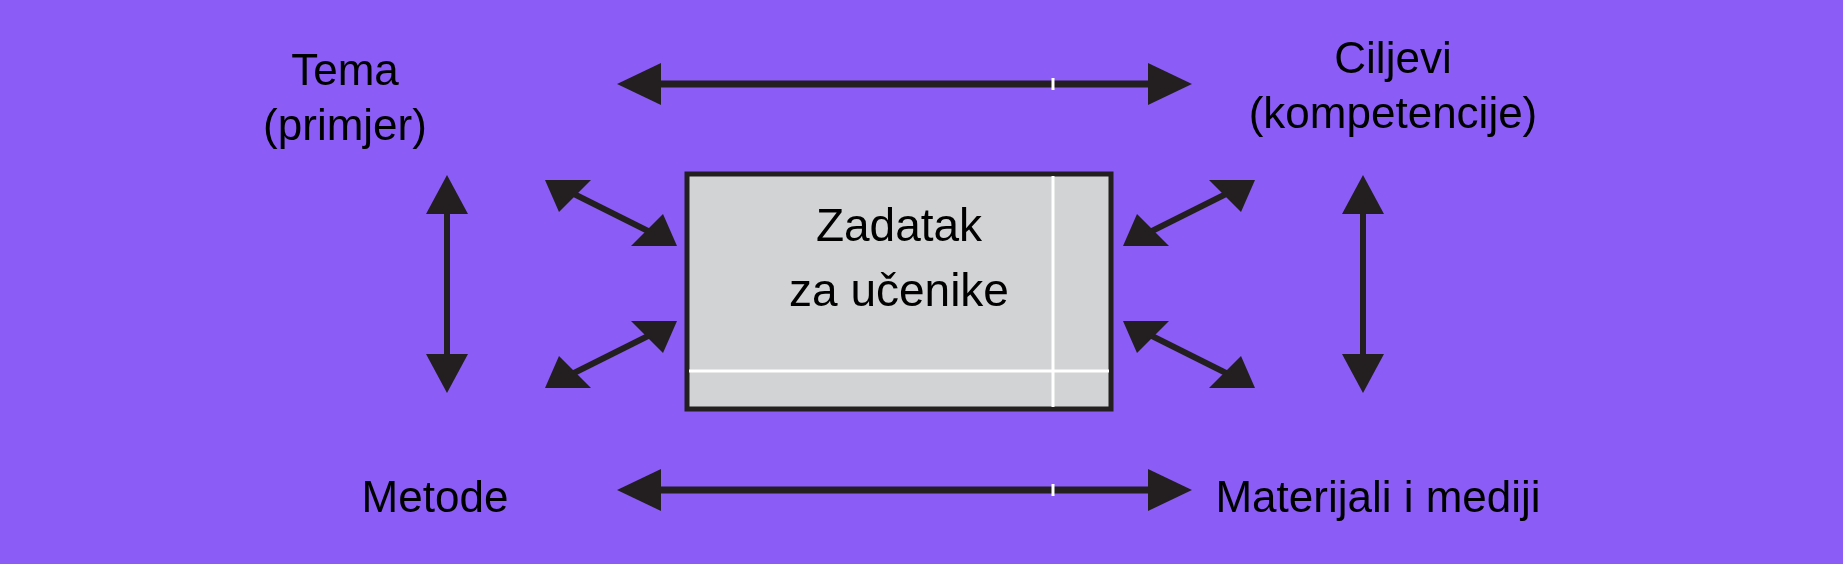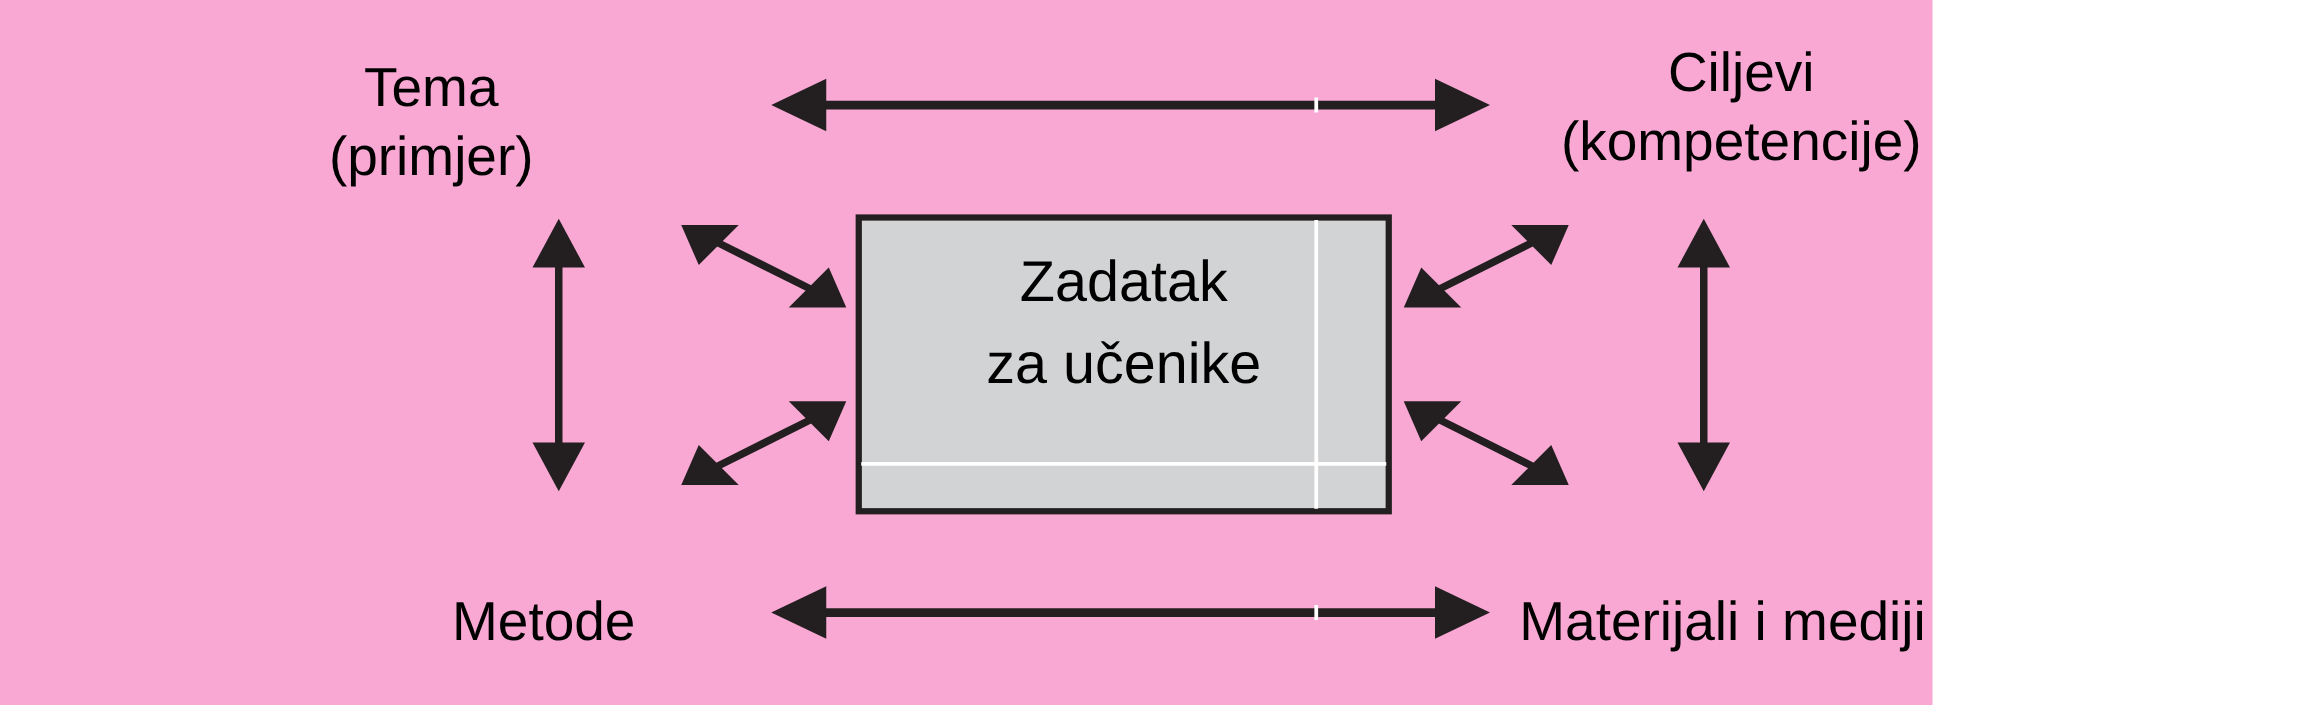--- a/index.html
+++ b/index.html
@@ -5,23 +5,23 @@
   html, body {
     margin: 0;
     padding: 0;
     background: #ffffff;
   }
   body {
     font-family: "Liberation Sans", sans-serif;
   }
   #stage {
     position: relative;
-    width: 1546px;
+    width: 1843px;
     height: 564px;
-    background: #f9a8d4;
+    background: #8b5cf6;
     overflow: hidden;
   }
   #diagram {
     position: absolute;
     left: 0;
     top: 0;
     width: 1843px;
     height: 564px;
     display: block;
   }

